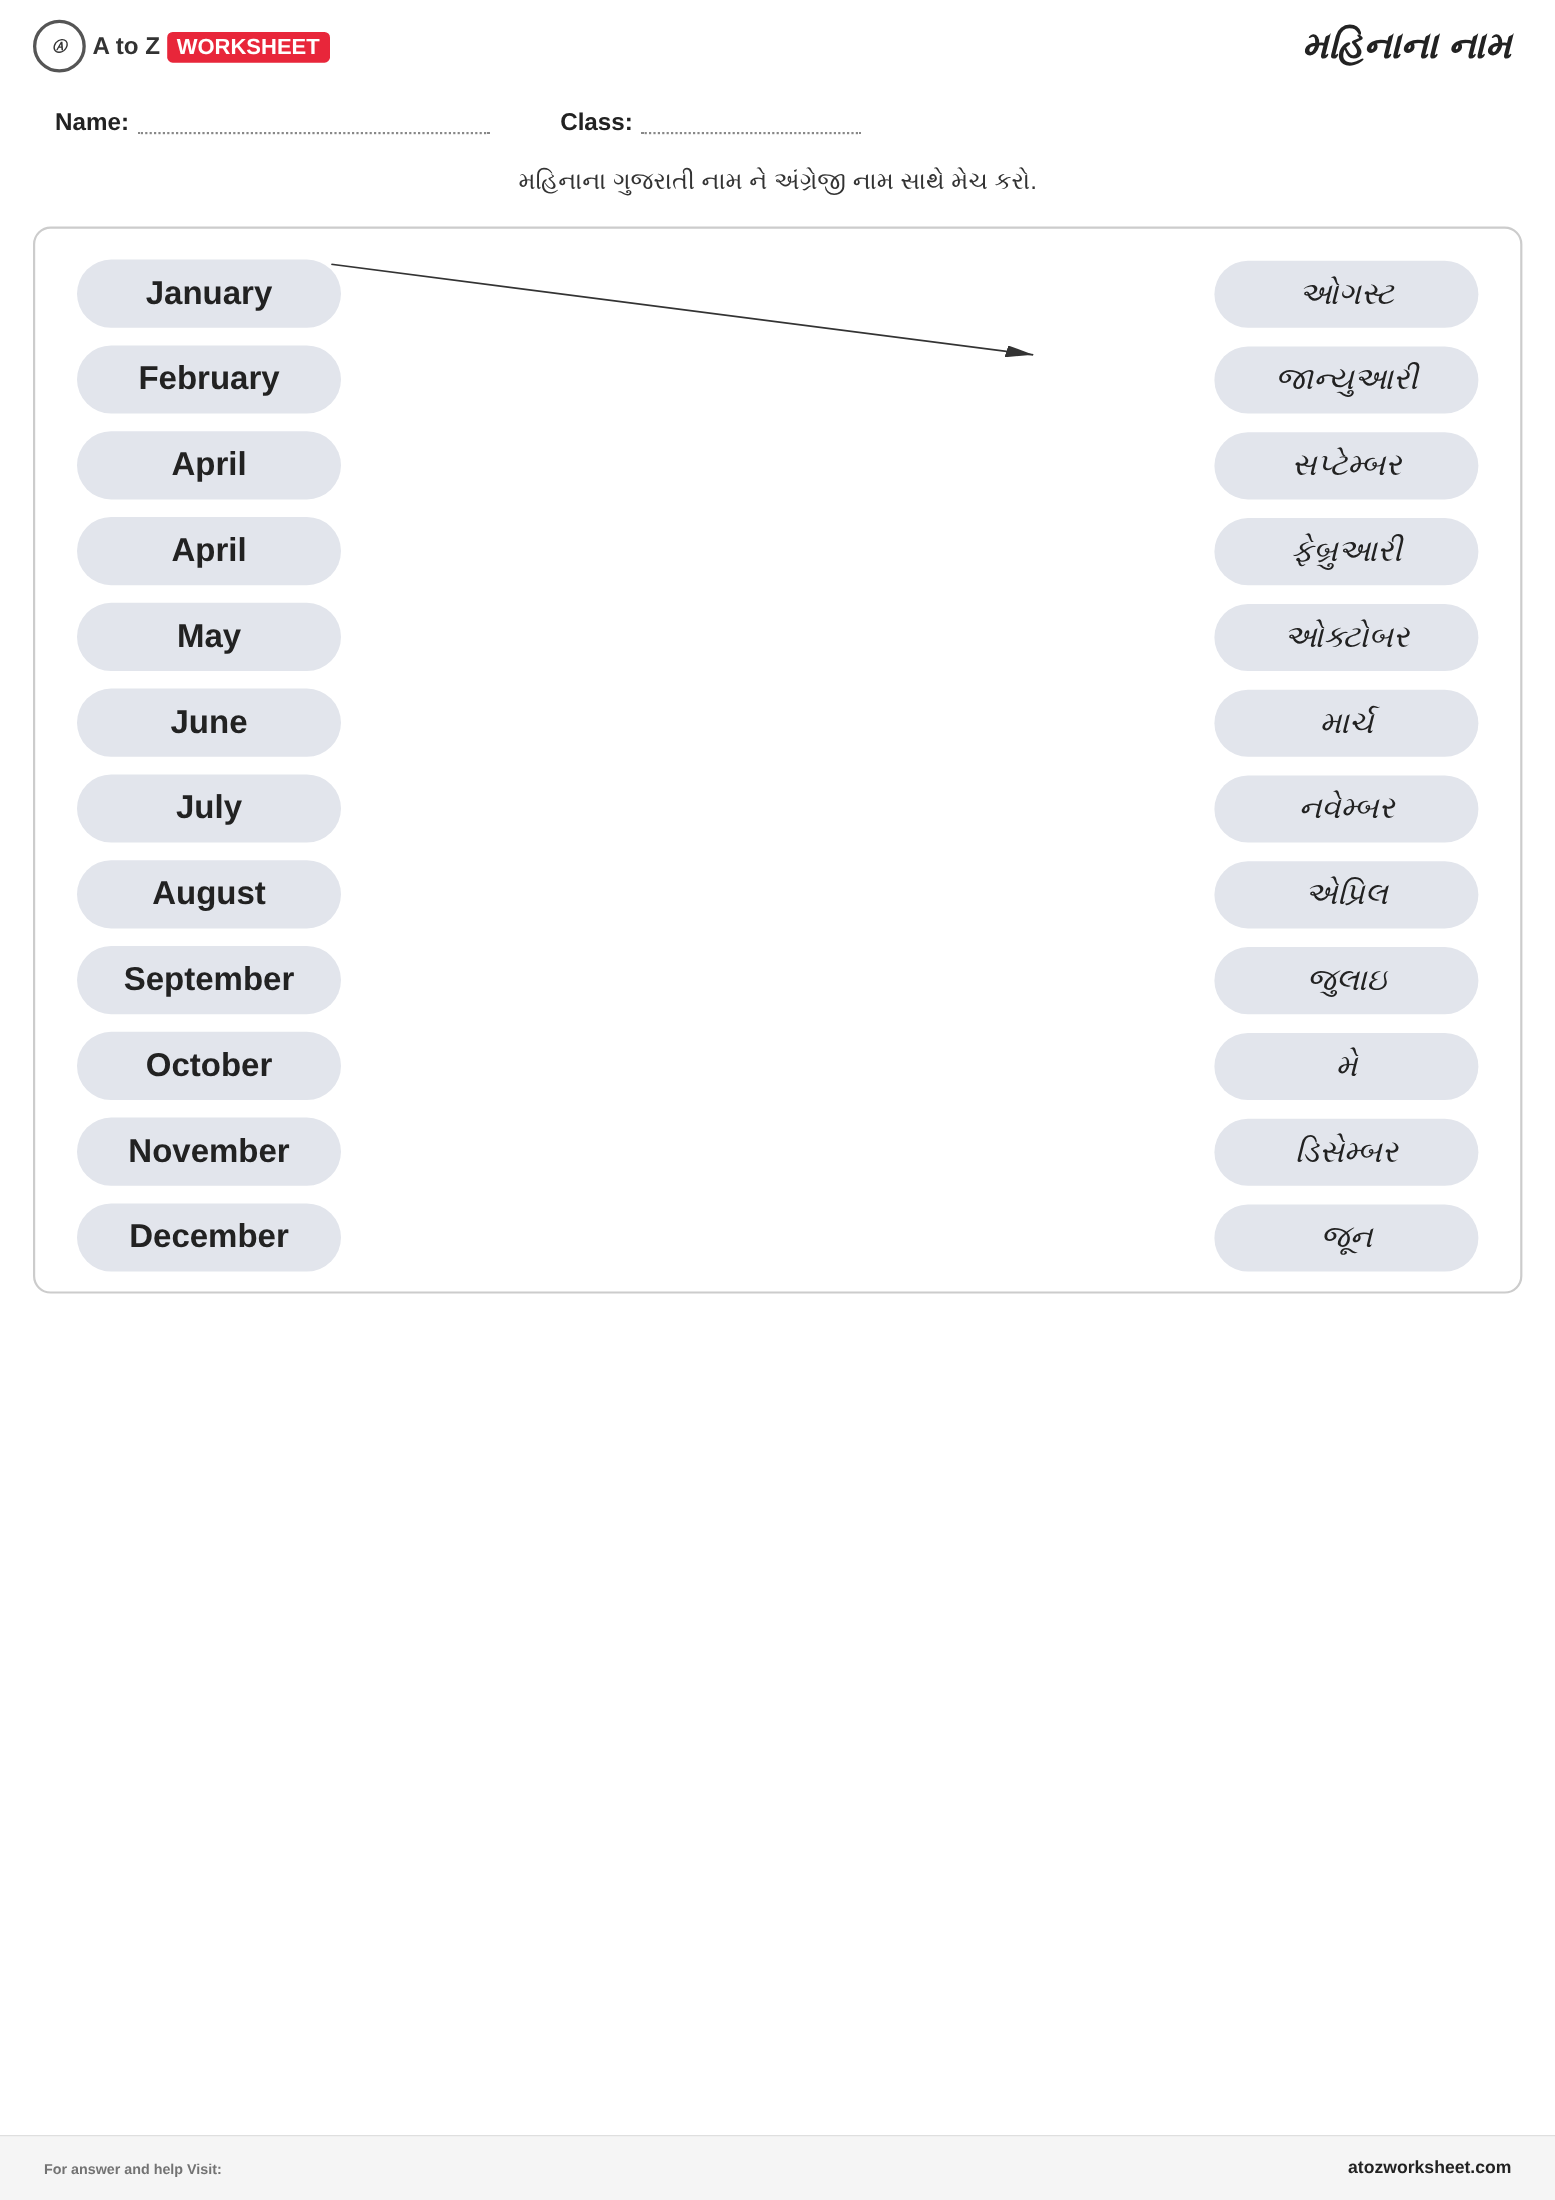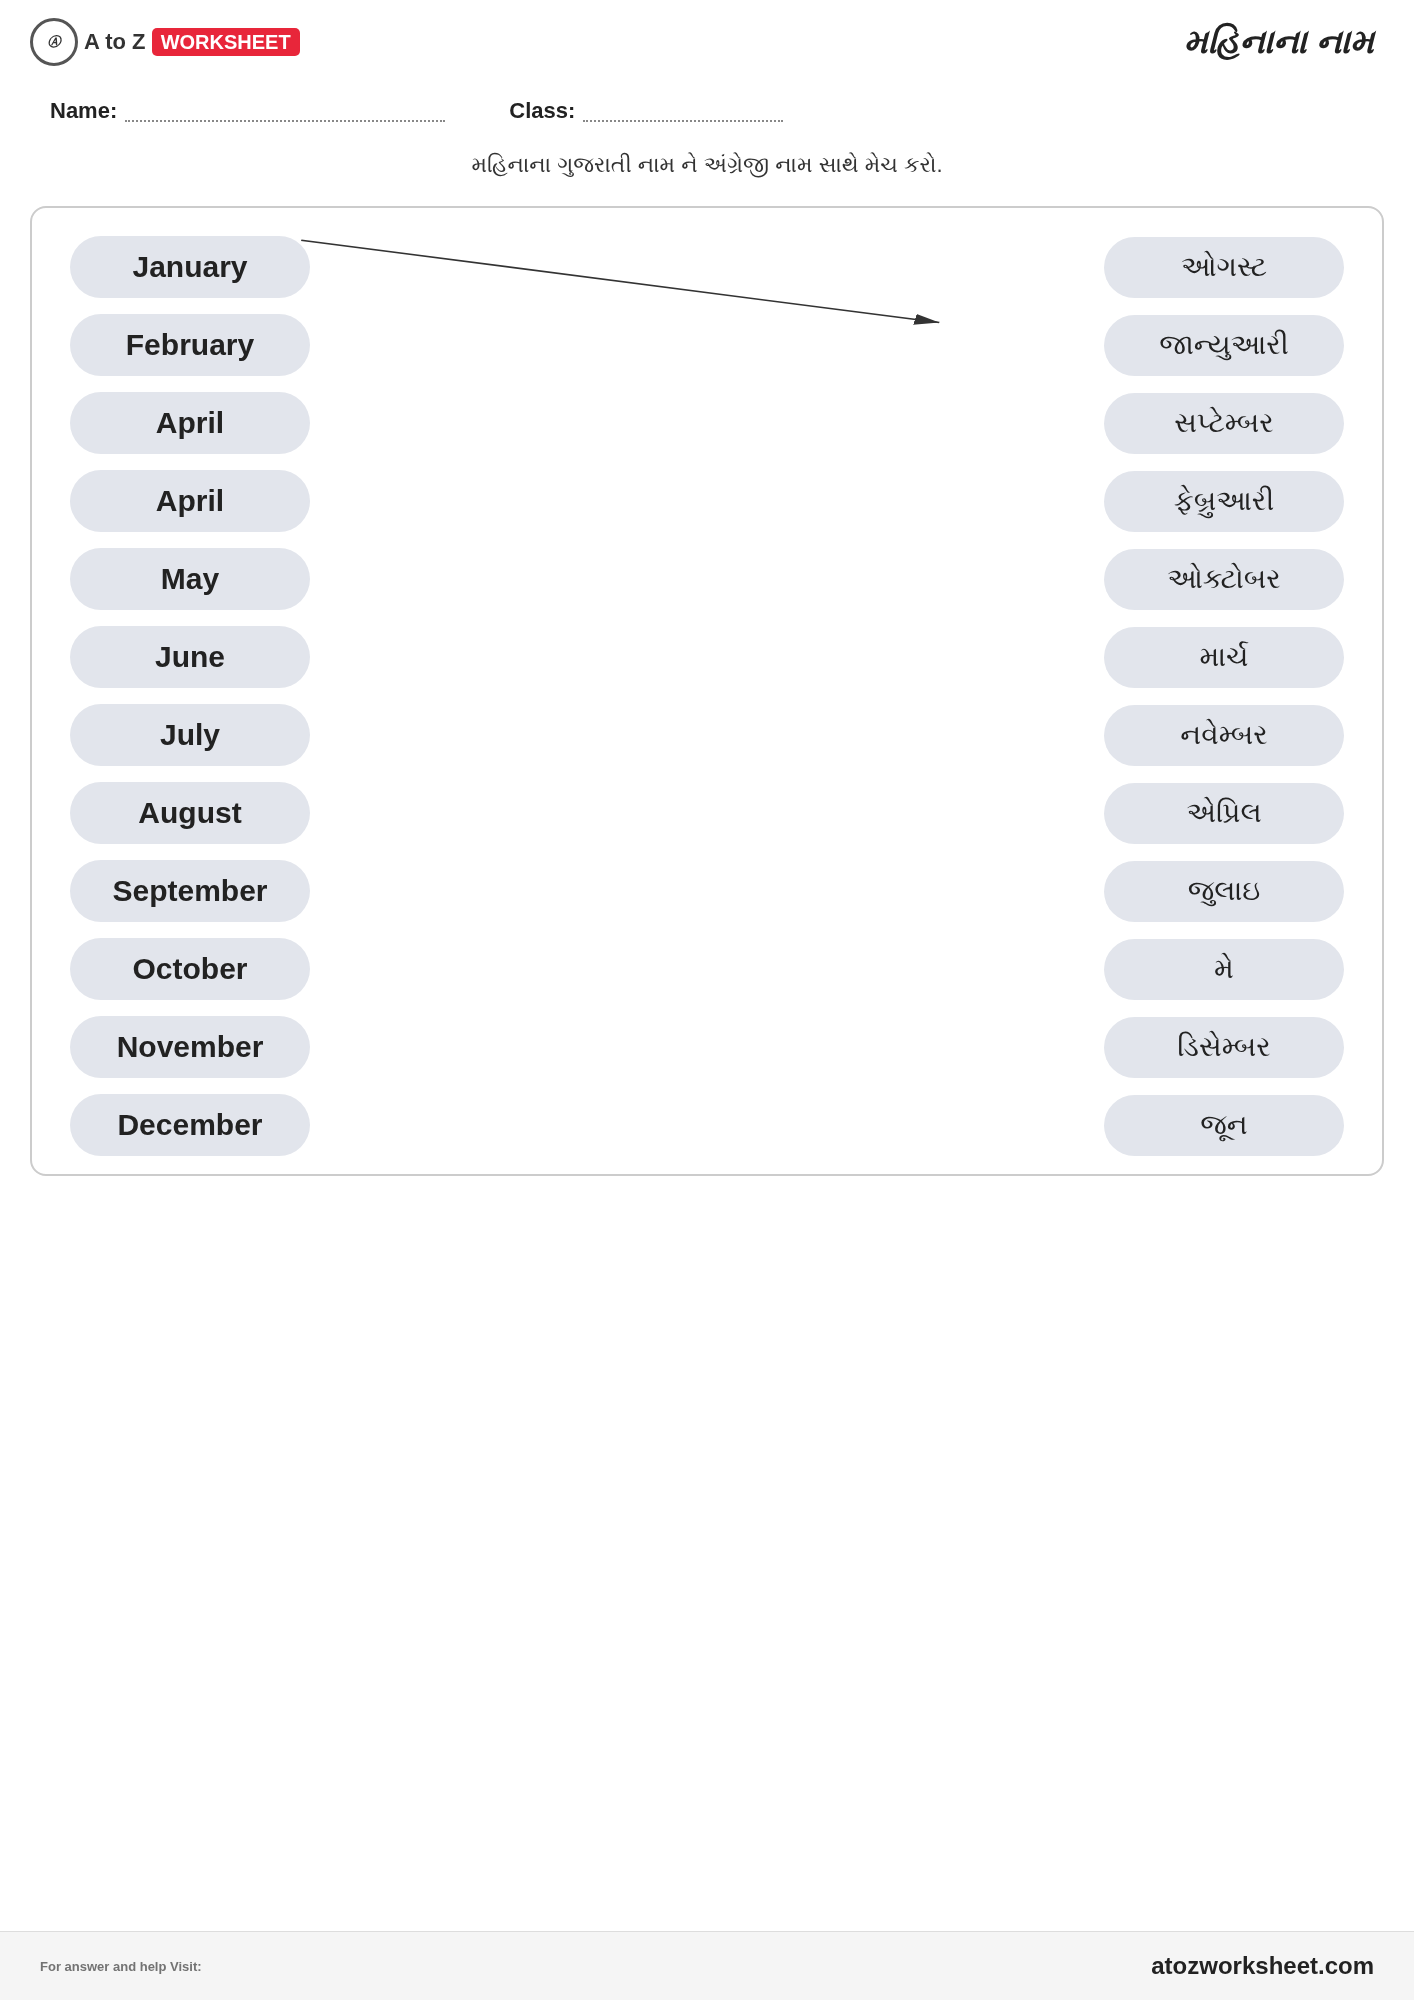--- a/index.html
+++ b/index.html
@@ -109,20 +109,21 @@
 
     .gujarati-pill {
       background: #e2e5ec;
       border-radius: 50px;
       padding: 14px 30px;
       font-size: 28px;
       font-weight: 500;
       color: #222;
       min-width: 240px;
       text-align: center;
+      font-style: italic;
     }
 
     
     .arrow-overlay {
       position: absolute;
       top: 0;
       left: 0;
       width: 100%;
       height: 100%;
       pointer-events: none;
@@ -141,21 +142,21 @@
       left: 0;
       right: 0;
     }
     .footer-left {
       font-size: 13px;
       font-weight: 700;
       color: #737373;
       text-align: right;
     }
     .footer-right {
-      font-size: 24px;
+      font-size: 16px;
       font-weight: 600;
       color: #222;
     }
   </style>
 </head>
 <body>
 
 <div class="header">
   <div class="logo-area">
     <div class="logo-circle">

